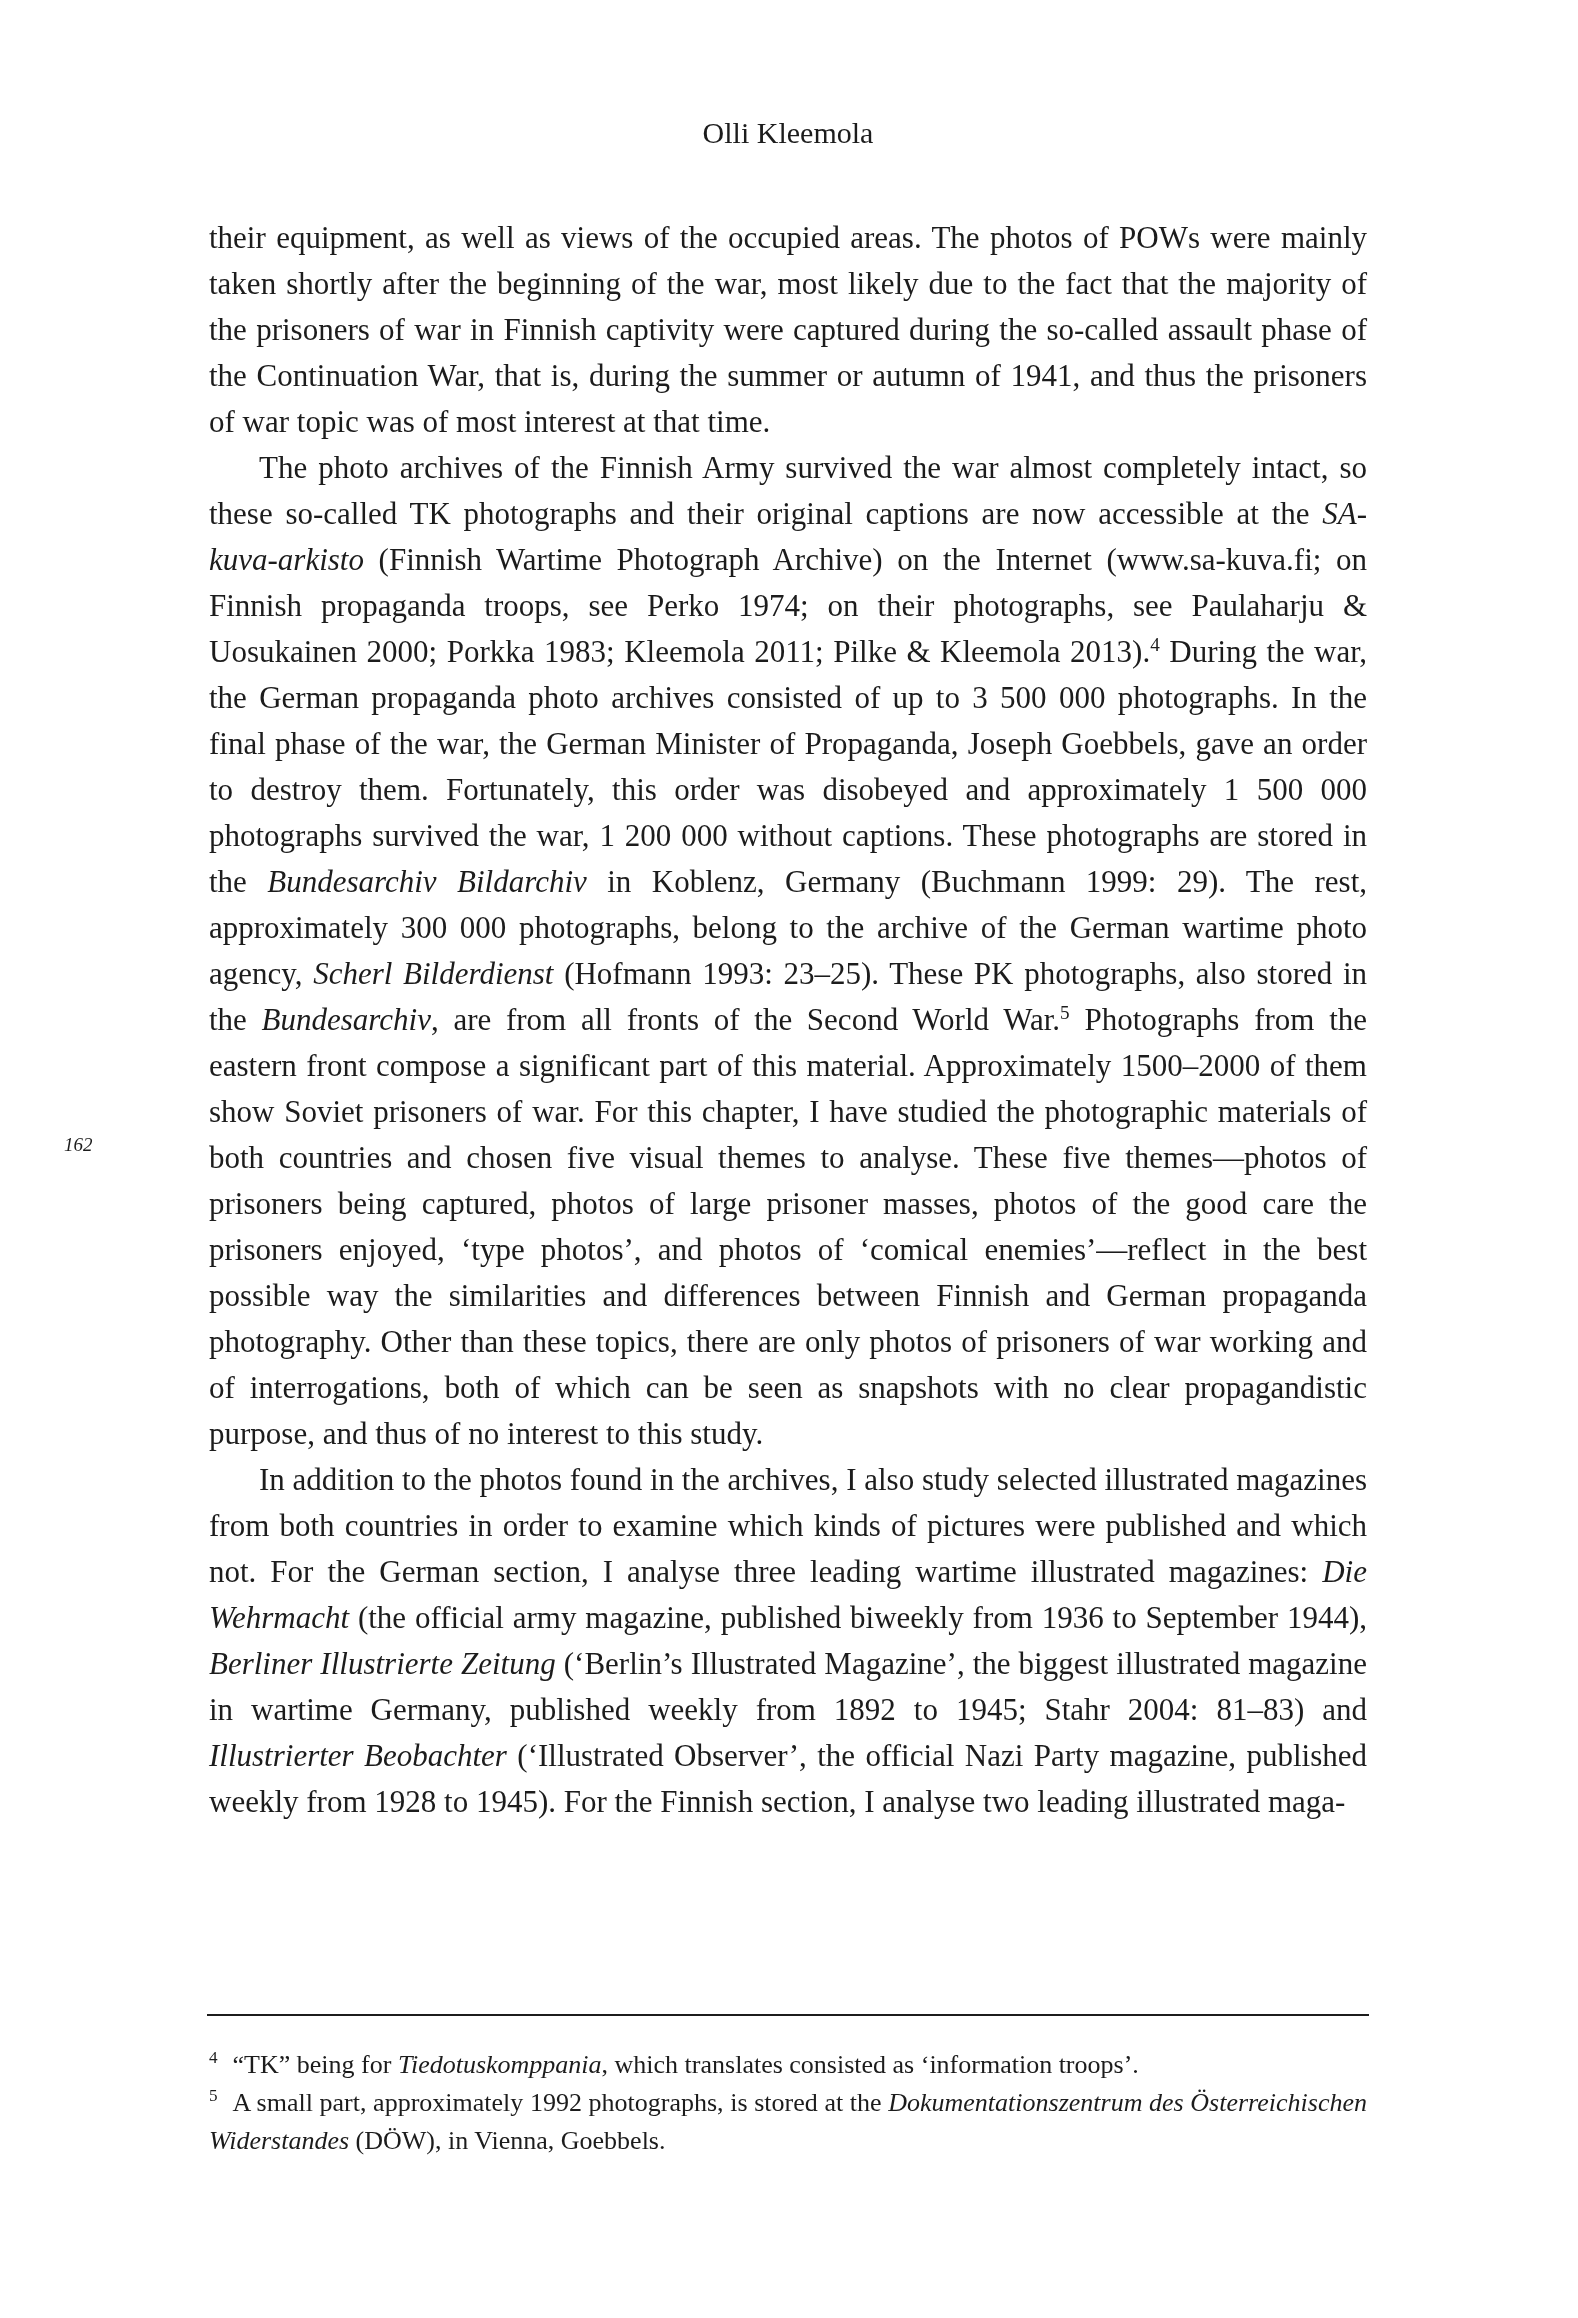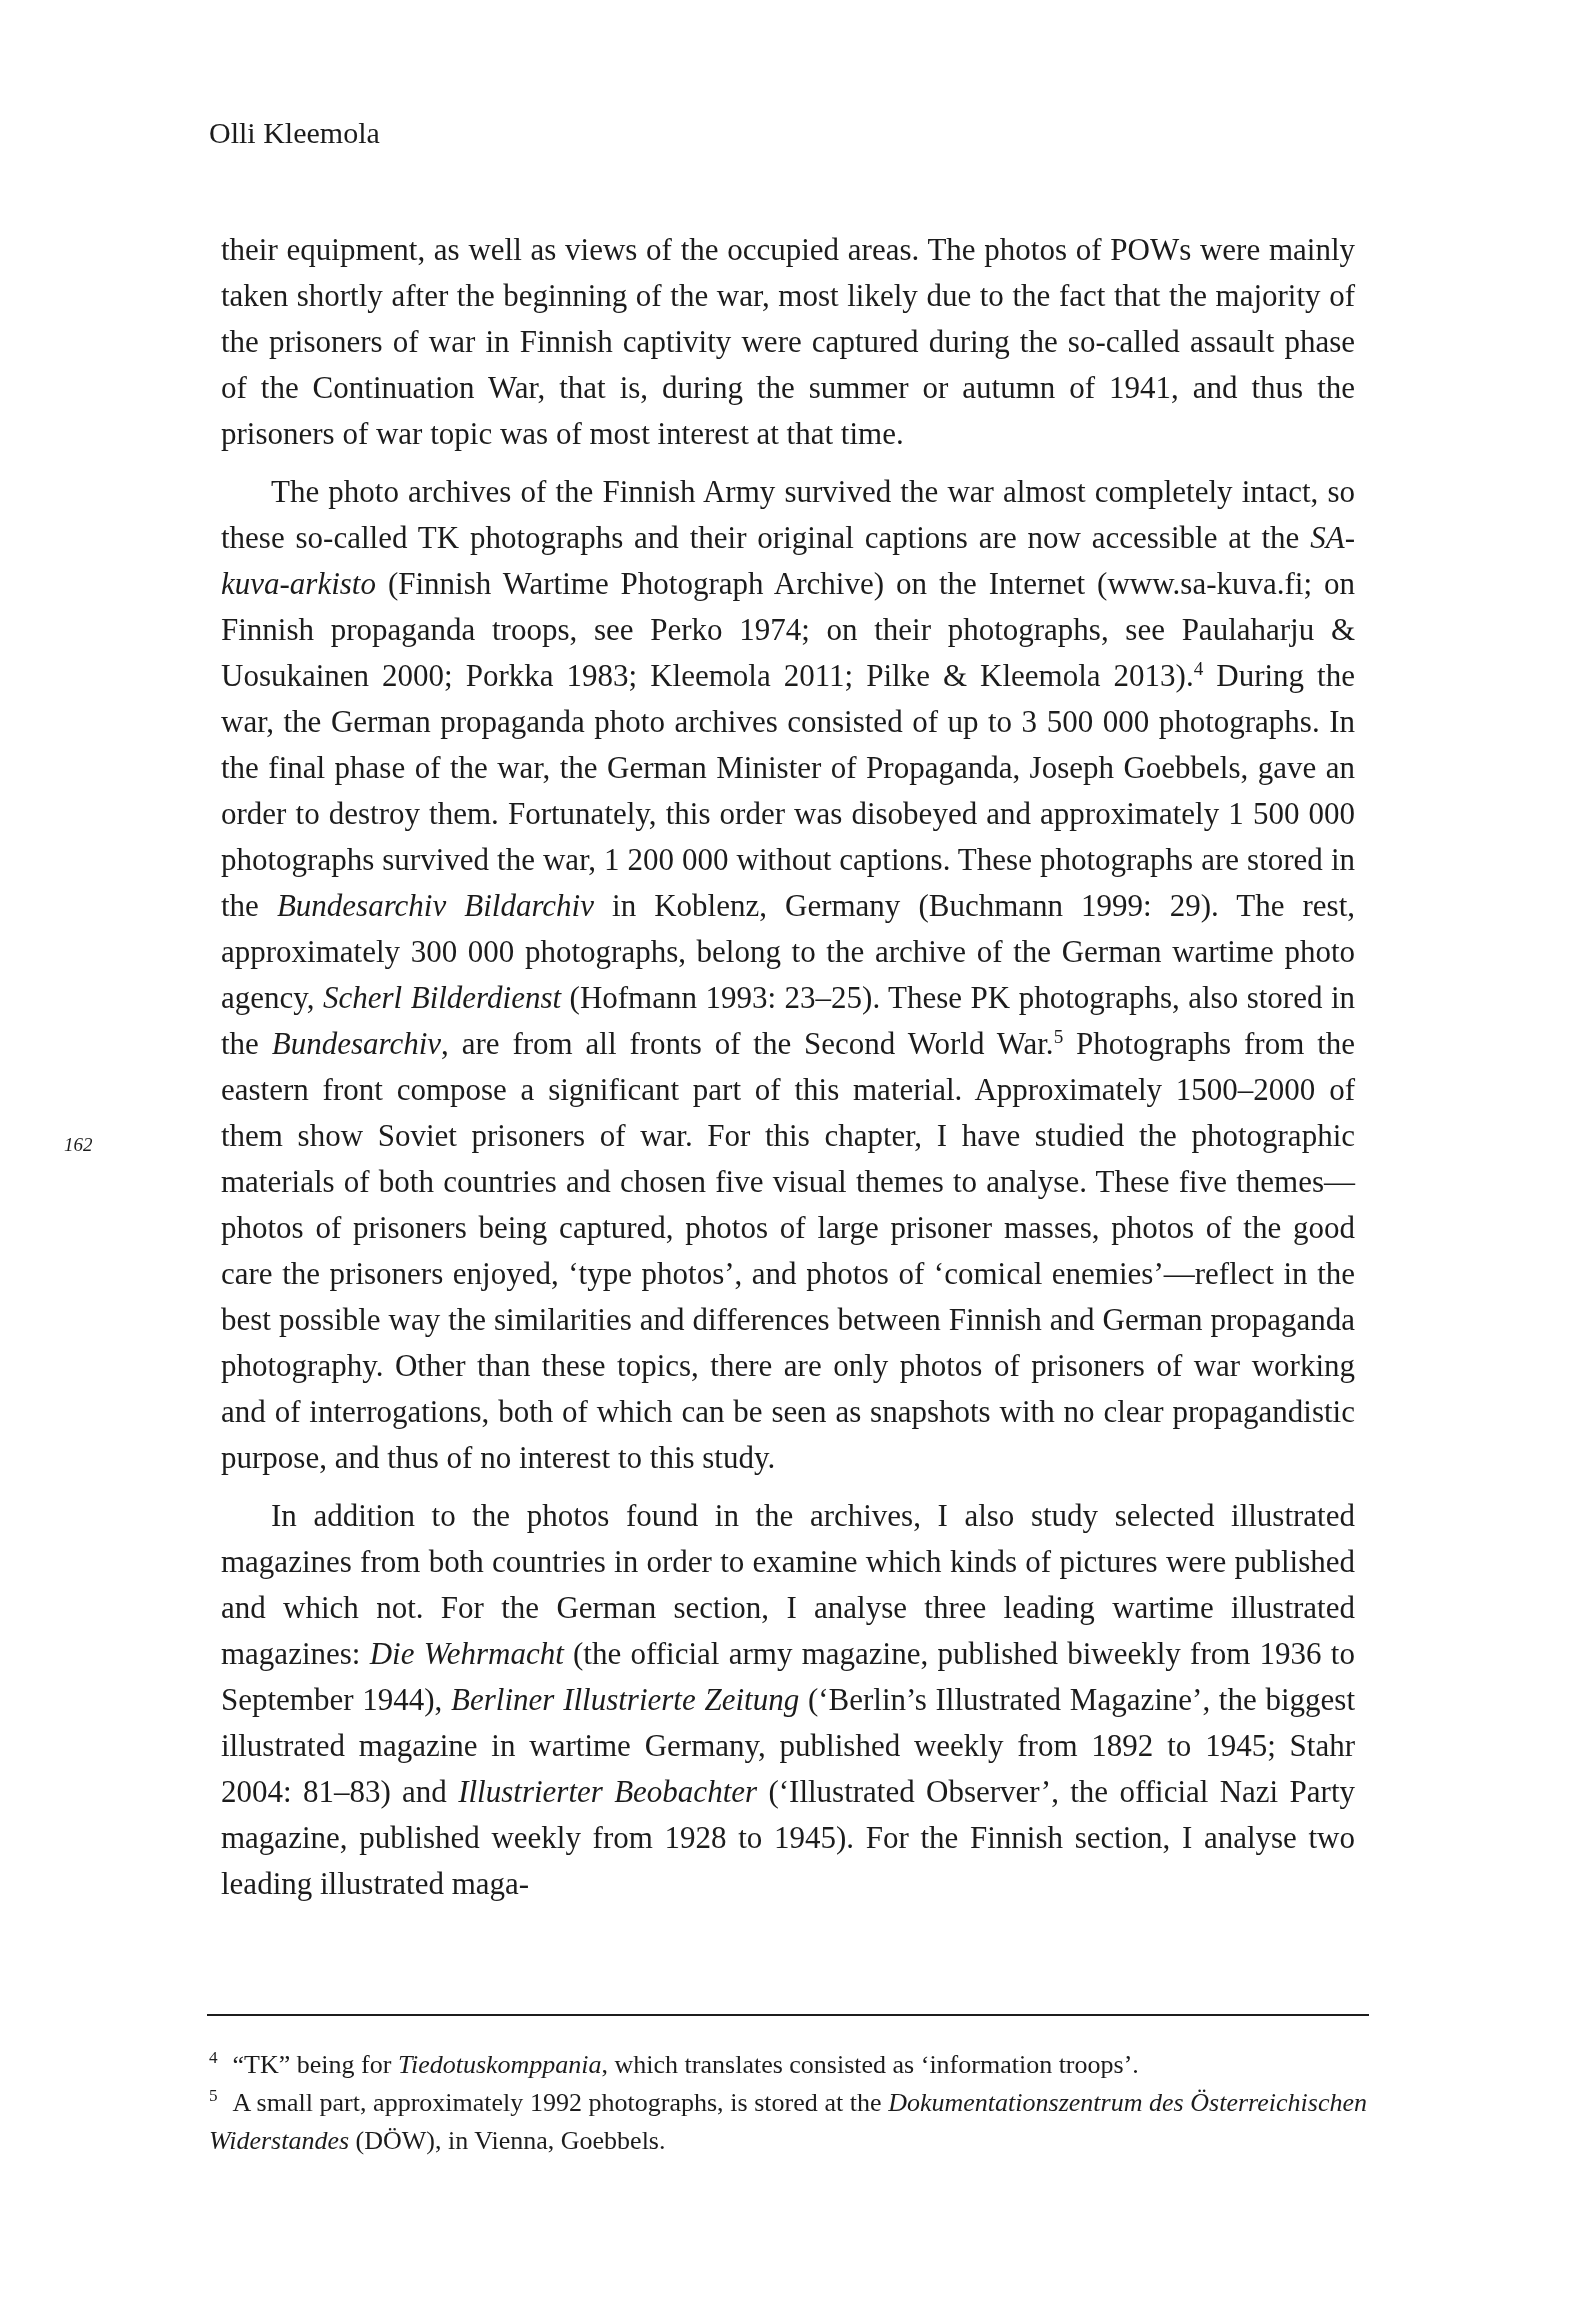--- a/index.html
+++ b/index.html
@@ -10,42 +10,42 @@
     background: #ffffff;
     color: #1c1c1c;
     font-family: "Liberation Serif", "DejaVu Serif", serif;
     overflow: hidden;
   }
   .running-header {
     position: absolute;
     left: 209px;
     top: 114px;
     width: 1158px;
-    text-align: left;
+    text-align: center;
     font-size: 30px;
     line-height: 37px;
   }
   .page-number {
     position: absolute;
     left: 64px;
     top: 1128px;
     font-size: 19px;
     line-height: 33px;
     font-style: italic;
   }
   .text-block {
     position: absolute;
     left: 209px;
     top: 215px;
     width: 1158px;
     font-size: 31px;
     line-height: 46px;
     text-align: justify;
   }
-  .text-block p { margin: 12px; padding: 0; }
+  .text-block p { margin: 0; padding: 0; }
   .text-block p.indent { text-indent: 50px; }
   sup.fnref {
     font-size: 0.62em;
     line-height: 0;
     vertical-align: super;
   }
   .footnote-rule {
     position: absolute;
     left: 207px;
     top: 2014px;

